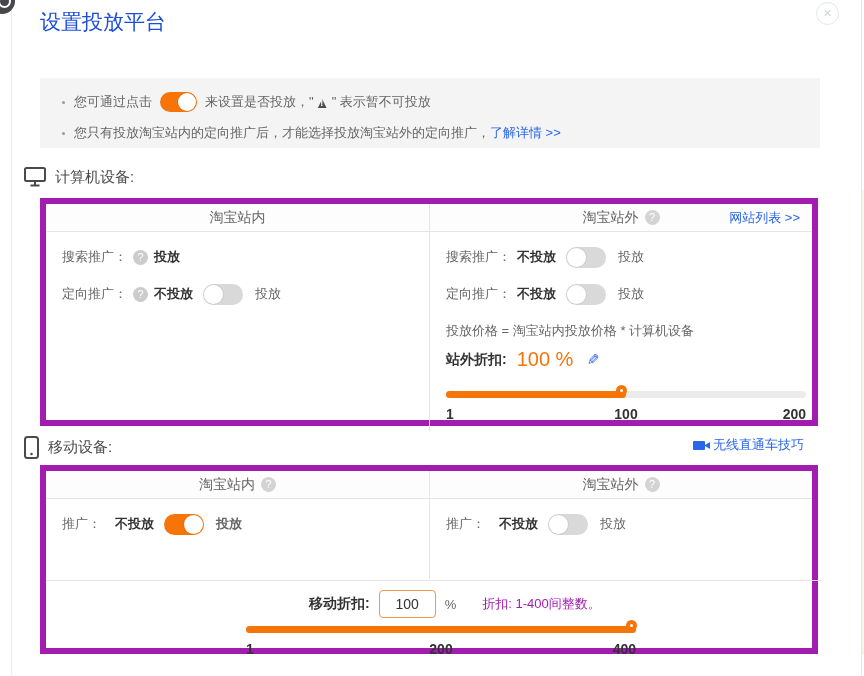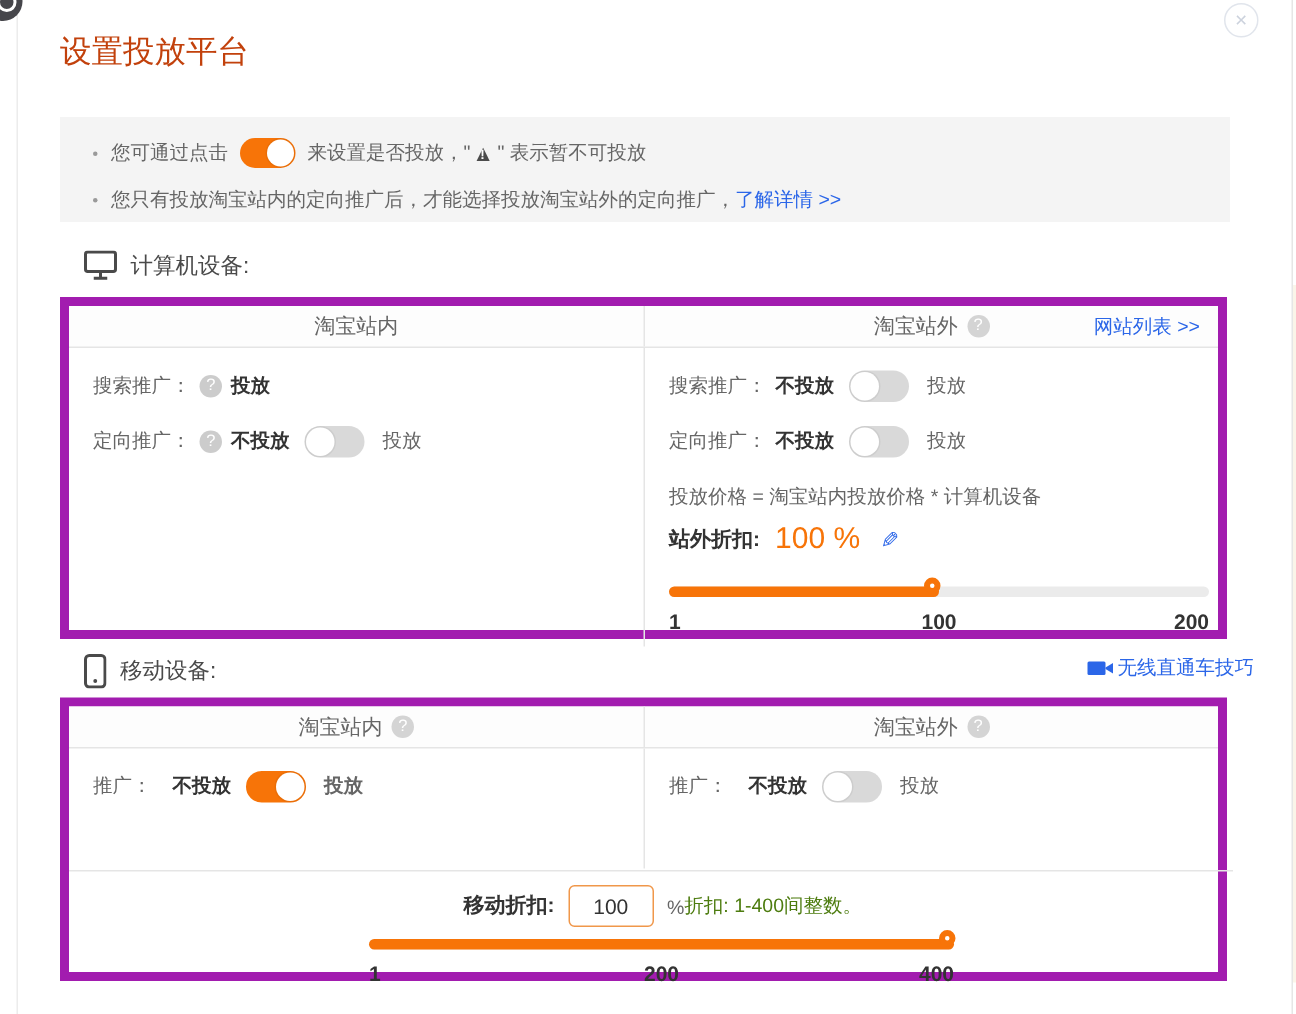--- a/index.html
+++ b/index.html
@@ -12,21 +12,21 @@
   .right-line  { position:absolute; left:861px; top:0; width:1px; height:676px; background:#e6e6e6; }
   .right-strip { position:absolute; left:862px; top:190px; width:2px; height:465px; background:#faf5e9; }
   .corner-badge { position:absolute; left:-11px; top:-12px; width:26px; height:26px; border-radius:50%;
     background:#46464b; }
   .corner-badge::after { content:""; position:absolute; left:9px; top:7px; width:9px; height:9px;
     border-radius:50%; border:2px solid #fff; }
 
   .close-btn { position:absolute; left:816px; top:2px; width:23px; height:23px; border-radius:50%;
     border:1px solid #e1e5ec; color:#ccd2dd; font-size:14px; line-height:21px; text-align:center; cursor:pointer; }
 
-  .dlg-title { position:absolute; left:40px; top:20px; font-size:21px; color:#c2410c;text-align:right; }
+  .dlg-title { position:absolute; left:40px; top:8px; font-size:21px; color:#1d4ed8;text-align:right; }
 
   
   .notice { position:absolute; left:40px; top:78px; width:780px; height:70px; background:#f4f4f4;
     padding:10px 22px; font-size:13px; color:#666; }
   .notice-line { display:flex; align-items:center; }
   .notice-line.l1 { height:28px; }
   .notice-line.l2 { margin-top:7px; height:20px; }
   .bullet { width:3px; height:3px; border-radius:50%; background:#9a9a9a; margin-right:9px; flex:0 0 auto; }
   .warn-icon { position:relative; display:inline-block; width:16px; margin:0 1px; color:#4b4b4b;
     font-size:15px; line-height:15px; }
@@ -38,21 +38,21 @@
   .toggle.sm { width:37px; height:20px; }
   .toggle .knob { position:absolute; top:1px; width:19px; height:19px; border-radius:50%; background:#fff;
     box-shadow:0 0 0 1px rgba(0,0,0,0.05); }
   .toggle.sm .knob { width:18px; height:18px; }
   .toggle.on  { background:#f77408; }
   .toggle.on .knob  { right:1px; }
   .toggle.off { background:#d9d9d9; }
   .toggle.off .knob { left:1px; }
 
   
-  .sec-head { position:absolute; left:56px; width:780px; height:26px; display:flex; align-items:center; color:#4a4a4a; font-size:15px; }
+  .sec-head { position:absolute; left:24px; width:780px; height:26px; display:flex; align-items:center; color:#4a4a4a; font-size:15px; }
   .sec-head .dev-icon { margin-right:9px; display:flex; }
   .sec1 { top:164px; }
   .sec2 { top:434px; }
   .tips-link { position:absolute; right:0; top:2px; font-size:13px; display:flex; align-items:center; }
   .cam-icon { display:inline-block; width:12px; height:9px; background:#2b66e8; border-radius:1px; position:relative; margin-right:8px; }
   .cam-icon::after { content:""; position:absolute; right:-5px; top:1px; width:0; height:1px;
     border-right:5px solid #2b66e8; border-top:3px solid transparent; border-bottom:3px solid transparent; }
 
   
   .tbl { position:absolute; left:40px; width:778px; border:6px solid #a21caf; background:#fff; }
@@ -96,21 +96,21 @@
   .slider-labels .mid { position:absolute; left:50%; transform:translateX(-50%); }
   .slider-labels .max { position:absolute; right:0; }
 
   
   .bottom-row { position:absolute; left:0; top:109px; width:776px; height:79px; border-top:1px solid #e5e5e5;text-decoration:underline; }
   .mob-disc { position:absolute; left:263px; top:8px; height:30px; display:flex; align-items:center; }
   .mob-disc .disc-lbl { font-size:14px; font-weight:bold; color:#333; margin-right:9px; }
   .mob-disc input { width:57px; height:28px; border:1px solid #f0974a; border-radius:4px; text-align:center;
     font-size:14px; color:#333; font-family:"Liberation Sans", sans-serif; outline:none; }
   .mob-disc .unit { font-size:13px; color:#666; margin-left:9px; }
-  .mob-disc .hint { font-size:13px; color:#4d7c0f; }
+  .mob-disc .hint { font-size:13px; color:#a21caf; margin-left:26px; }
 
   .dev-icon svg { display:block; }
 </style>
 </head>
 <body>
 
 <div class="screen">
   <div class="left-border"></div>
   <div class="corner-badge"></div>
   <div class="close-btn">×</div>

